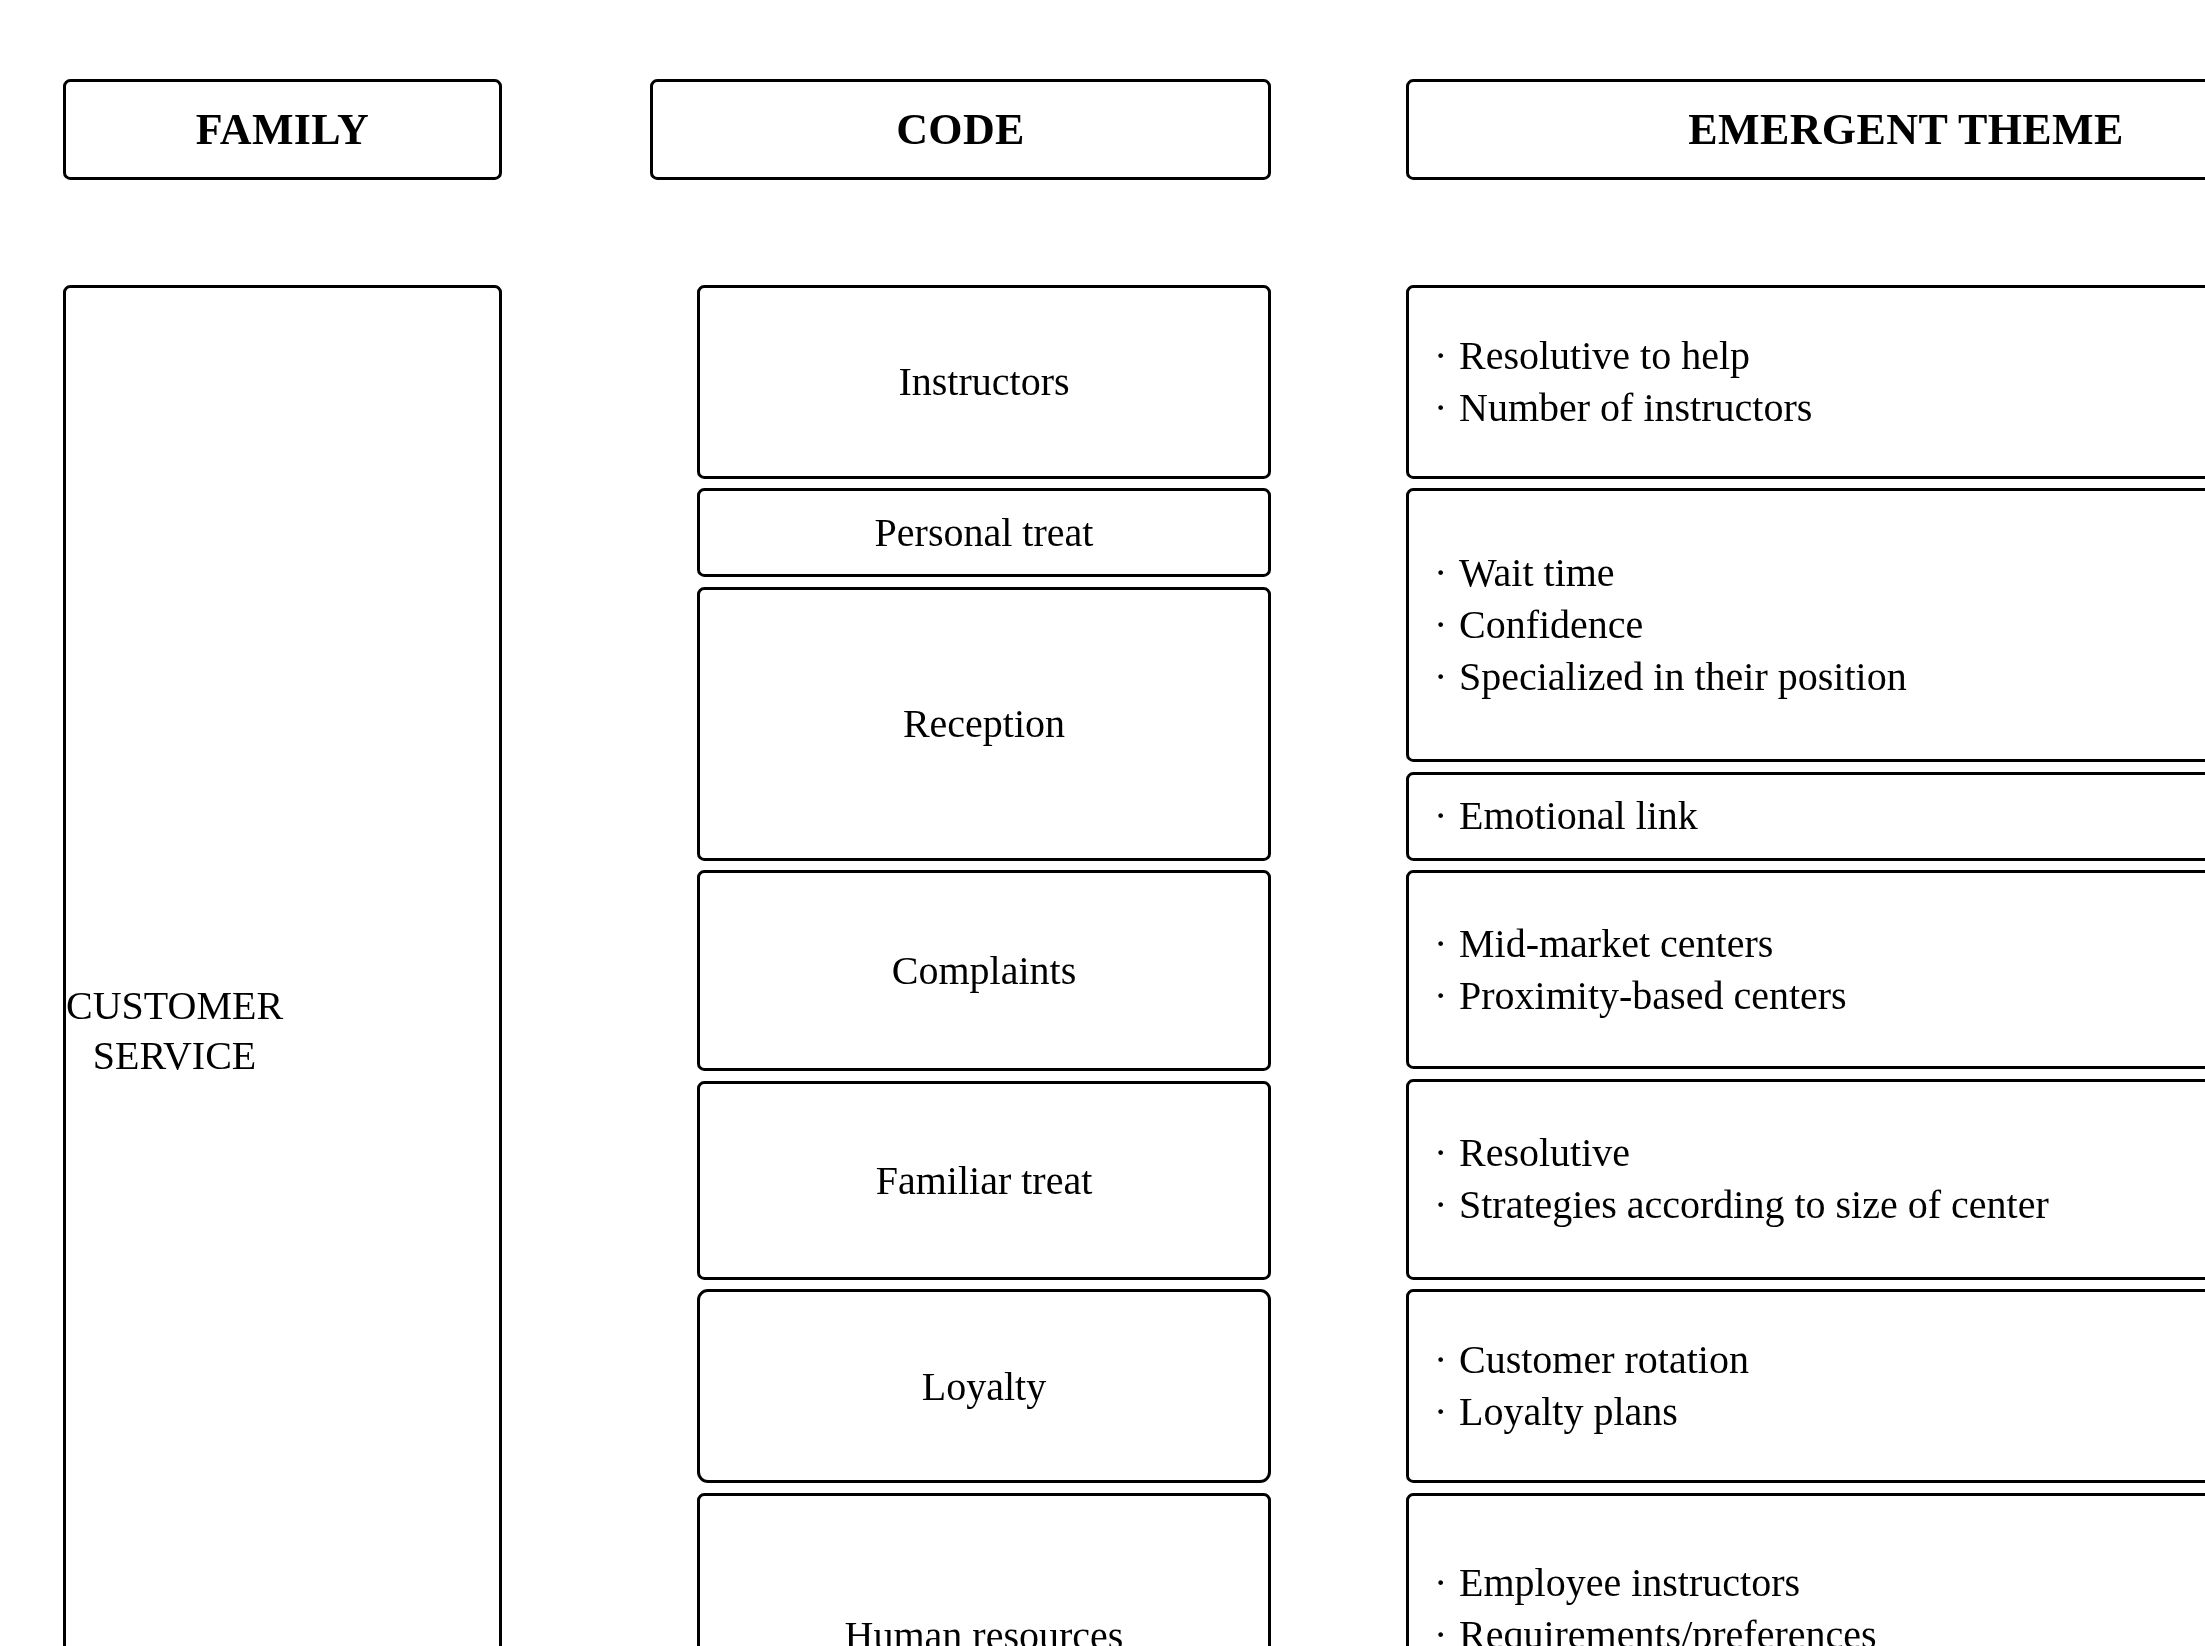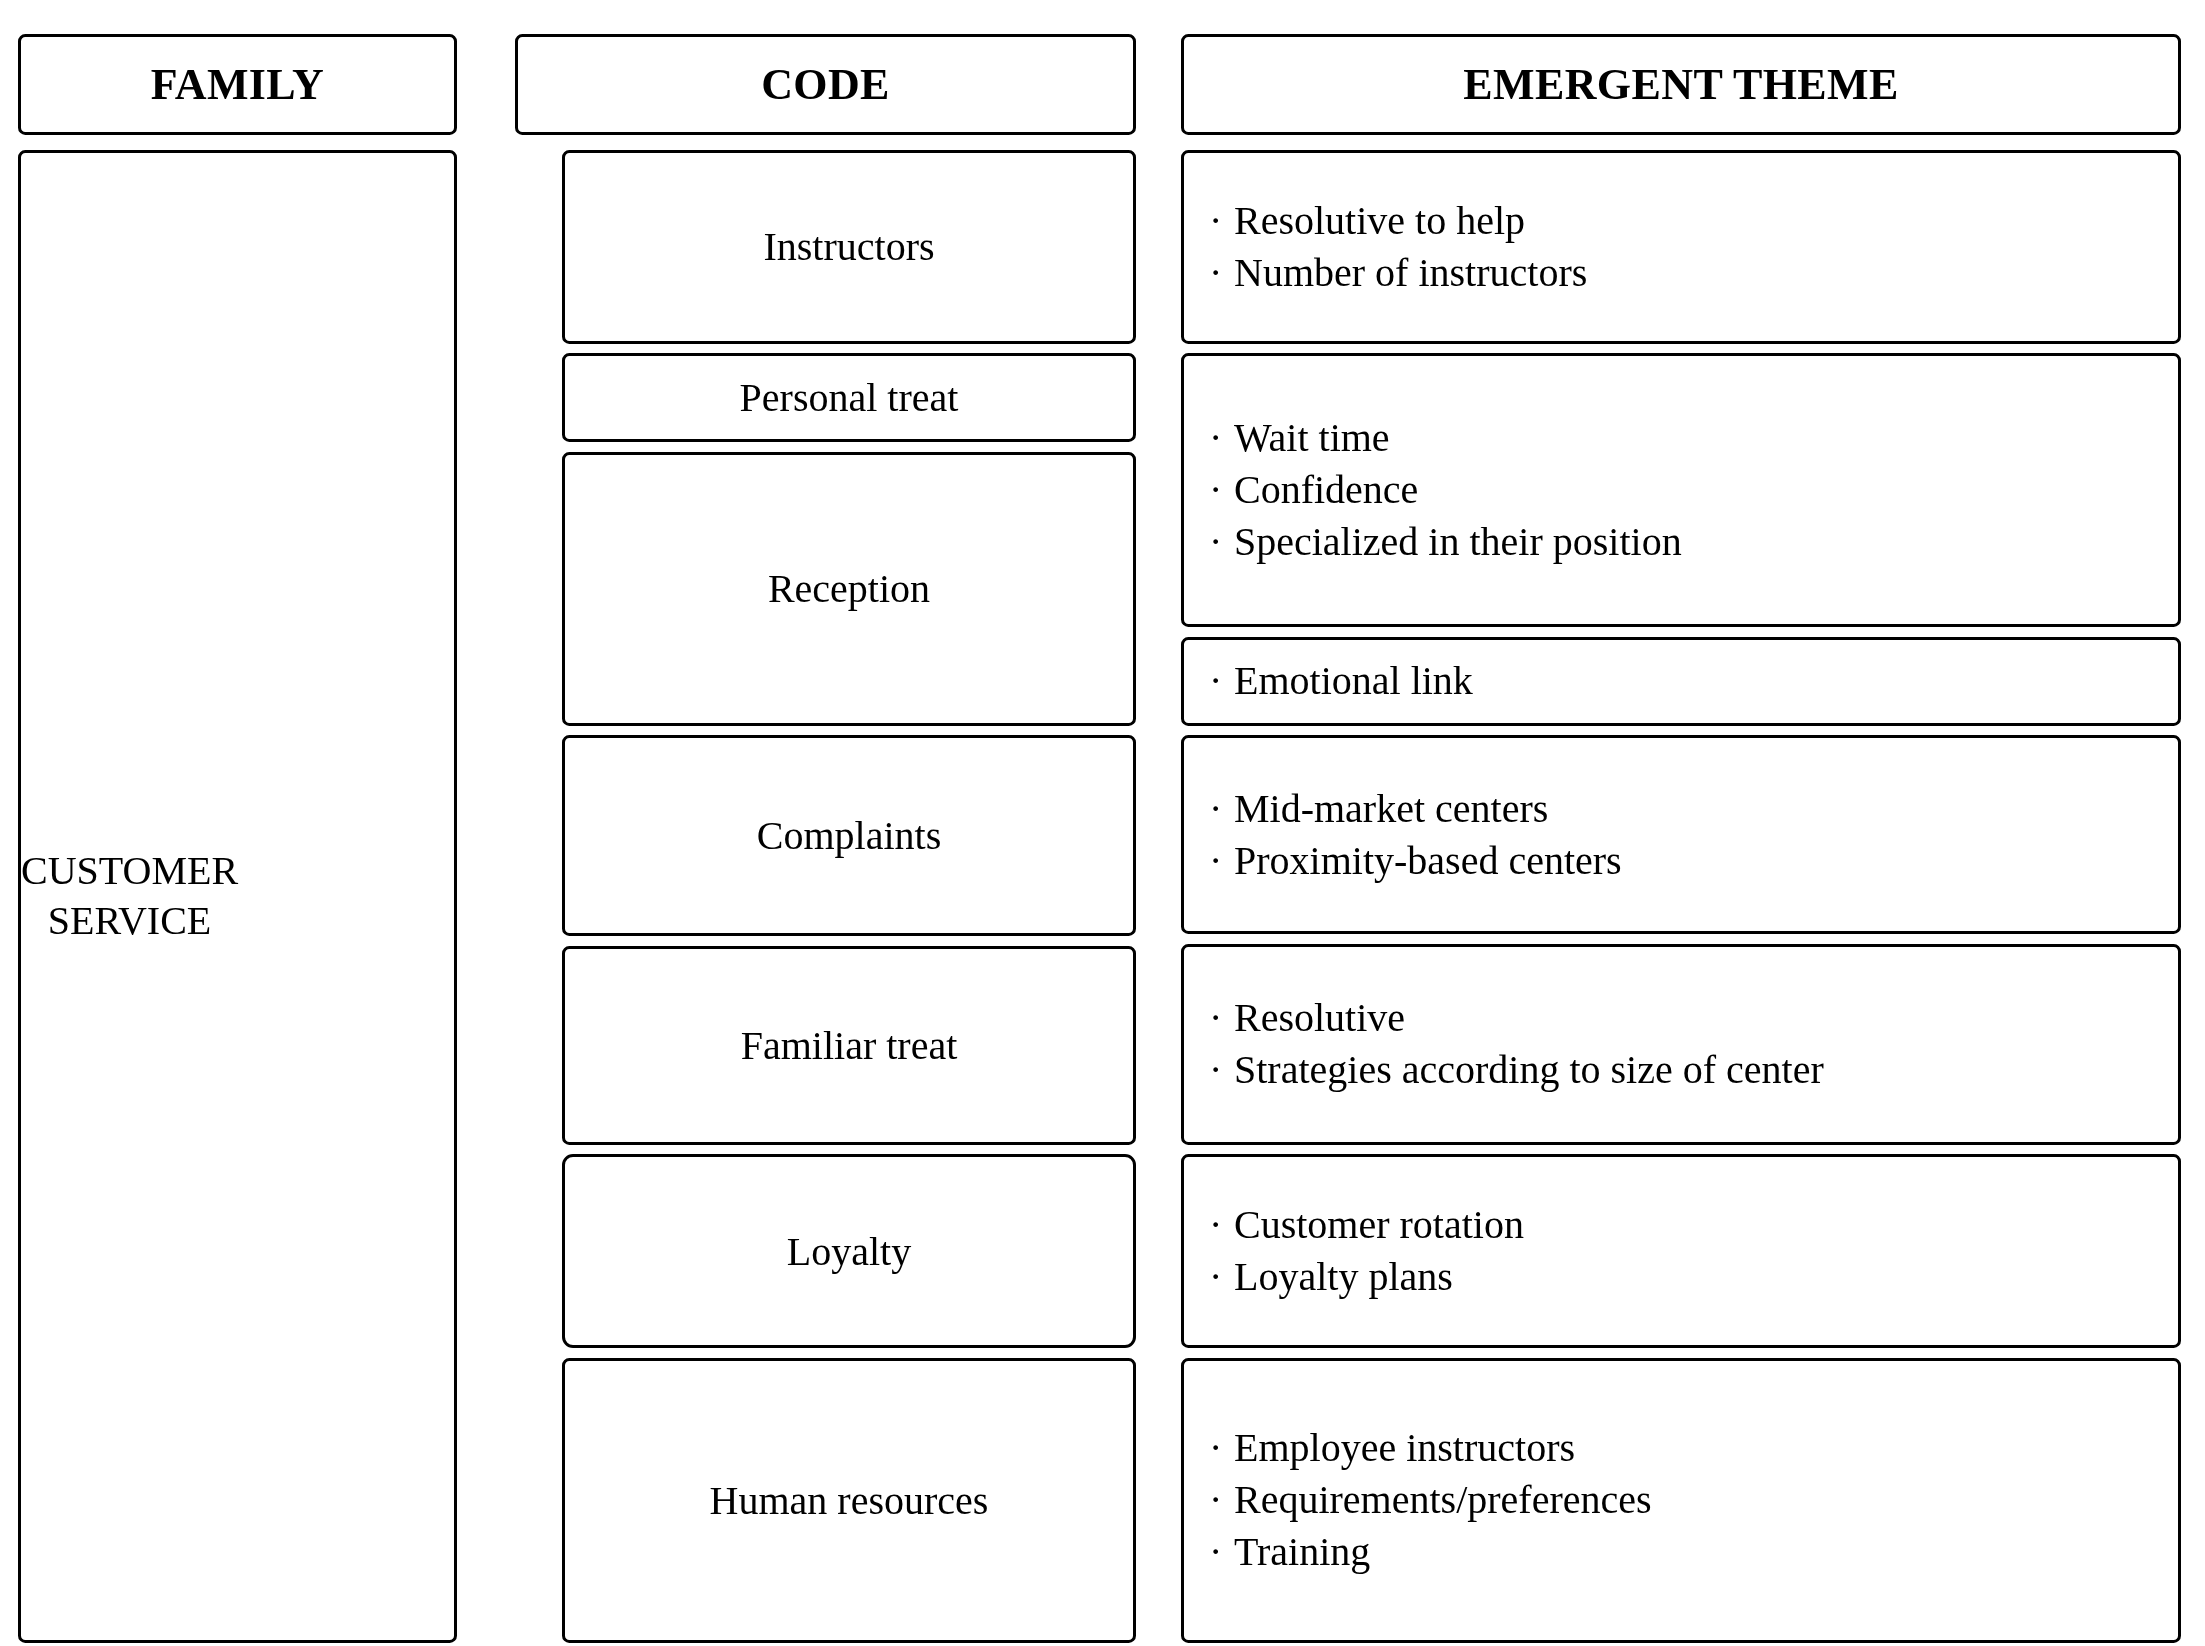--- a/index.html
+++ b/index.html
@@ -23,20 +23,21 @@
 
   .grid {
     position: absolute;
     left: 0; top: 0;
     width: 2205px;
     height: 1441px;
     display: grid;
     grid-template-columns: 18px 439px 58px 621px 45px 1000px 23.4px;
     grid-template-rows: 34px 101px 14.6px 1fr 2.2px;
     box-sizing: border-box;
+    gap: 45px;
   }
 
   
   .cell {
     border: 3.7px solid #000000;
     border-radius: 7.3px;
     background: #ffffff;
     box-sizing: border-box;
     display: flex;
     align-items: center;

